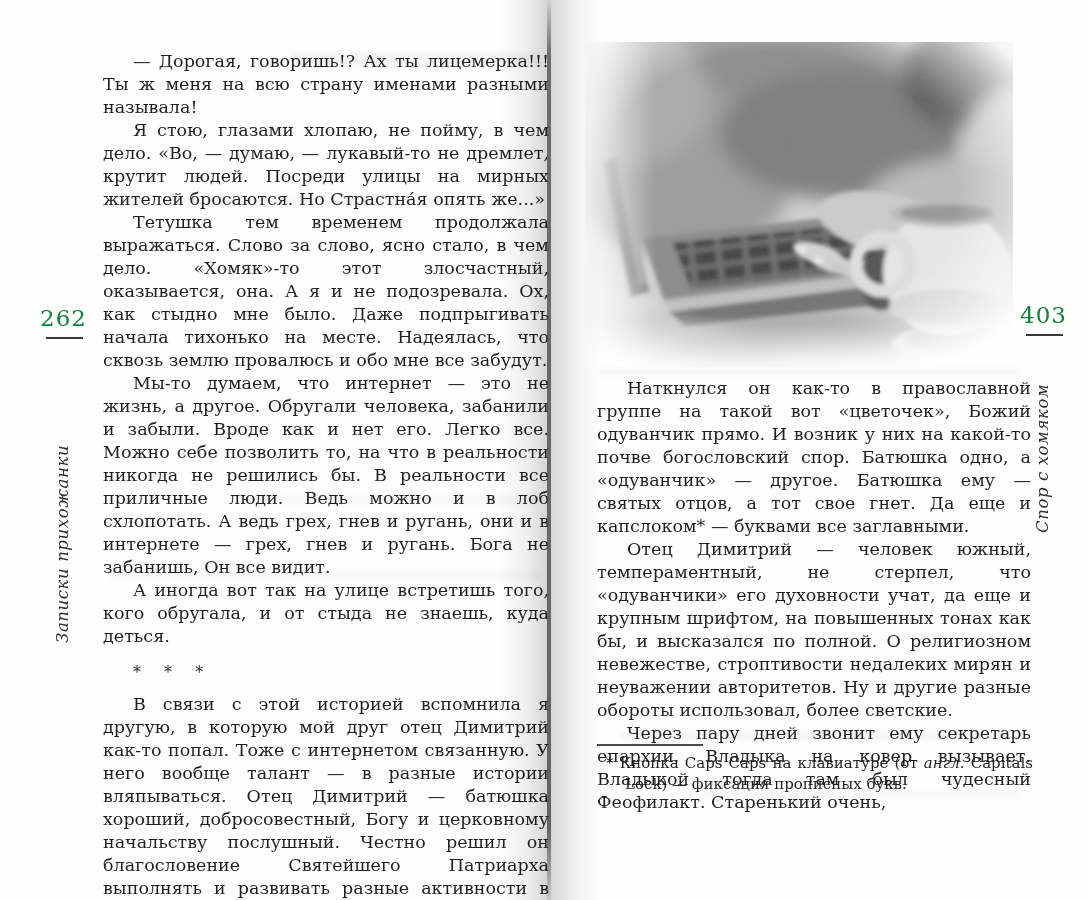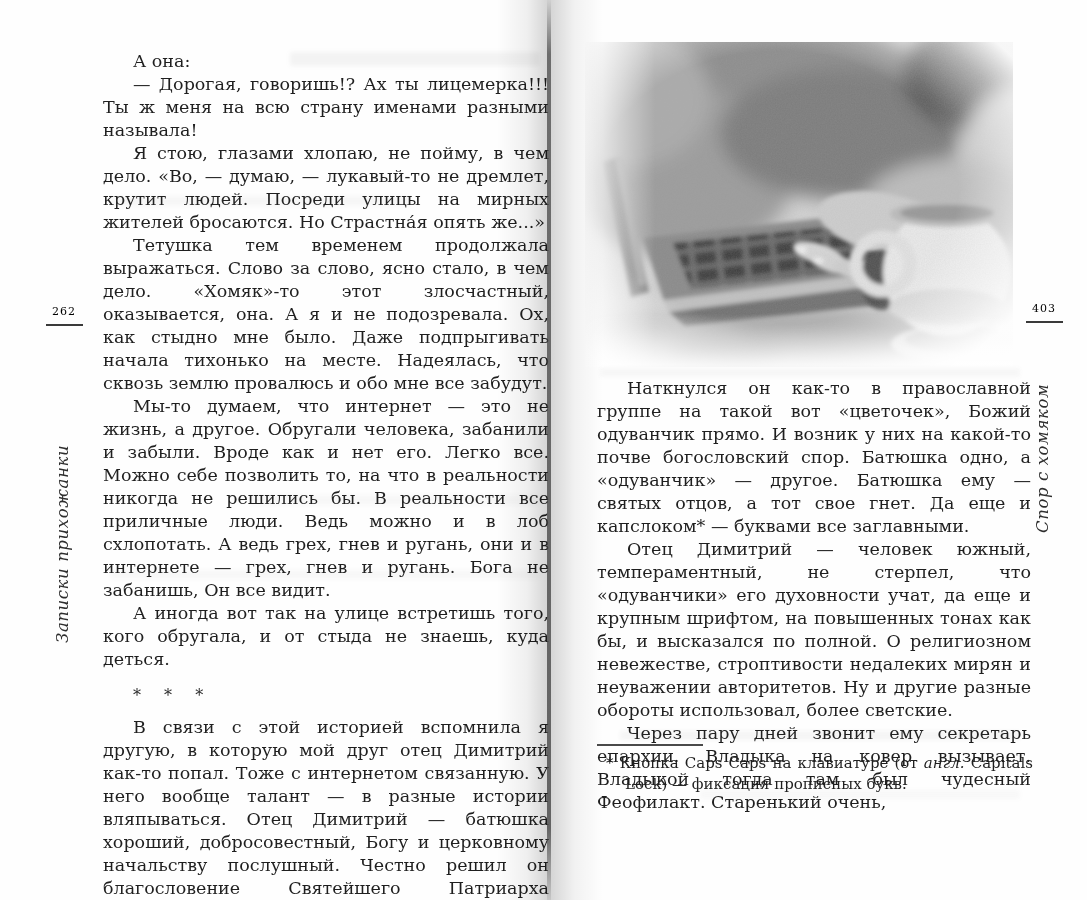--- a/index.html
+++ b/index.html
@@ -15,22 +15,22 @@
   .gutter-left{
     position:absolute; left:497px; top:0; width:50px; height:900px;
     background:linear-gradient(to right, rgba(0,0,0,0), rgba(0,0,0,.06) 60%, rgba(0,0,0,.16));
   }
   .gutter-right{
     position:absolute; left:551px; top:0; width:52px; height:900px;
     background:linear-gradient(to right, rgba(0,0,0,.16), rgba(0,0,0,.05) 45%, rgba(0,0,0,0));
   }
   
   .pagenum{
-    position:absolute; width:48px; text-align:center;
-    font-size:11px; letter-spacing:1px; color:#000000;
+    position:absolute; width:48px; 
+    font-size:23px; letter-spacing:1px; color:#15803d;
   }
   .pagenum .rule{ margin:6px auto 0; width:37px; height:2px; background:#3a3a3a; }
   .vtitle{
     position:absolute; transform:rotate(-90deg); transform-origin:0 0;
     white-space:nowrap; font-style:italic; font-size:16.5px; letter-spacing:.6px; color:#2e2e2e;
   }
   
   .col{ position:absolute; text-align:justify; font-size:17.5px; line-height:23px; }
   .col p{ margin:0; text-indent:30px; }
   .col-left{ left:103px; top:50px;  width:446px; }
@@ -62,21 +62,20 @@
     <div class="pagenum" style="left:40px; top:305px;">
       <span>262</span>
       <div class="rule"></div>
     </div>
 
     <div class="vtitle" style="left:53px; top:643px;">
       <span>Записки прихожанки</span>
     </div>
 
     <div class="col col-left">
-      <p>А она:</p>
       <p>— Дорогая, говоришь!? Ах ты лицемерка!!! Ты ж меня на всю страну именами разными называла!</p>
       <p>Я стою, глазами хлопаю, не пойму, в чем дело. «Во, — думаю, — лукавый-то не дремлет, крутит людей. Посреди улицы на мирных жителей бросаются. Но Страстна́я опять же...»</p>
       <p>Тетушка тем временем продолжала выражаться. Слово за слово, ясно стало, в чем дело. «Хомяк»-то этот злосчастный, оказывается, она. А я и не подозревала. Ох, как стыдно мне было. Даже подпрыгивать начала тихонько на месте. Надеялась, что сквозь землю провалюсь и обо мне все забудут.</p>
       <p>Мы-то думаем, что интернет — это не жизнь, а другое. Обругали человека, забанили и забыли. Вроде как и нет его. Легко все. Можно себе позволить то, на что в реальности никогда не решились бы. В реальности все приличные люди. Ведь можно и в лоб схлопотать. А ведь грех, гнев и ругань, они и в интернете — грех, гнев и ругань. Бога не забанишь, Он все видит.</p>
       <p>А иногда вот так на улице встретишь того, кого обругала, и от стыда не знаешь, куда деться.</p>
       <p class="separator">* * *</p>
       <p>В связи с этой историей вспомнила я другую, в которую мой друг отец Димитрий как-то попал. Тоже с интернетом связанную. У него вообще талант — в разные истории вляпываться. Отец Димитрий — батюшка хороший, добросовестный, Богу и церковному начальству послушный. Честно решил он благословение Святейшего Патриарха выполнять и развивать разные активности в интернете. Двадцать первый век на дворе как-никак.</p>
     </div>
 
     <div class="ghost" style="left:290px; top:52px;  width:250px; height:14px;"></div>

